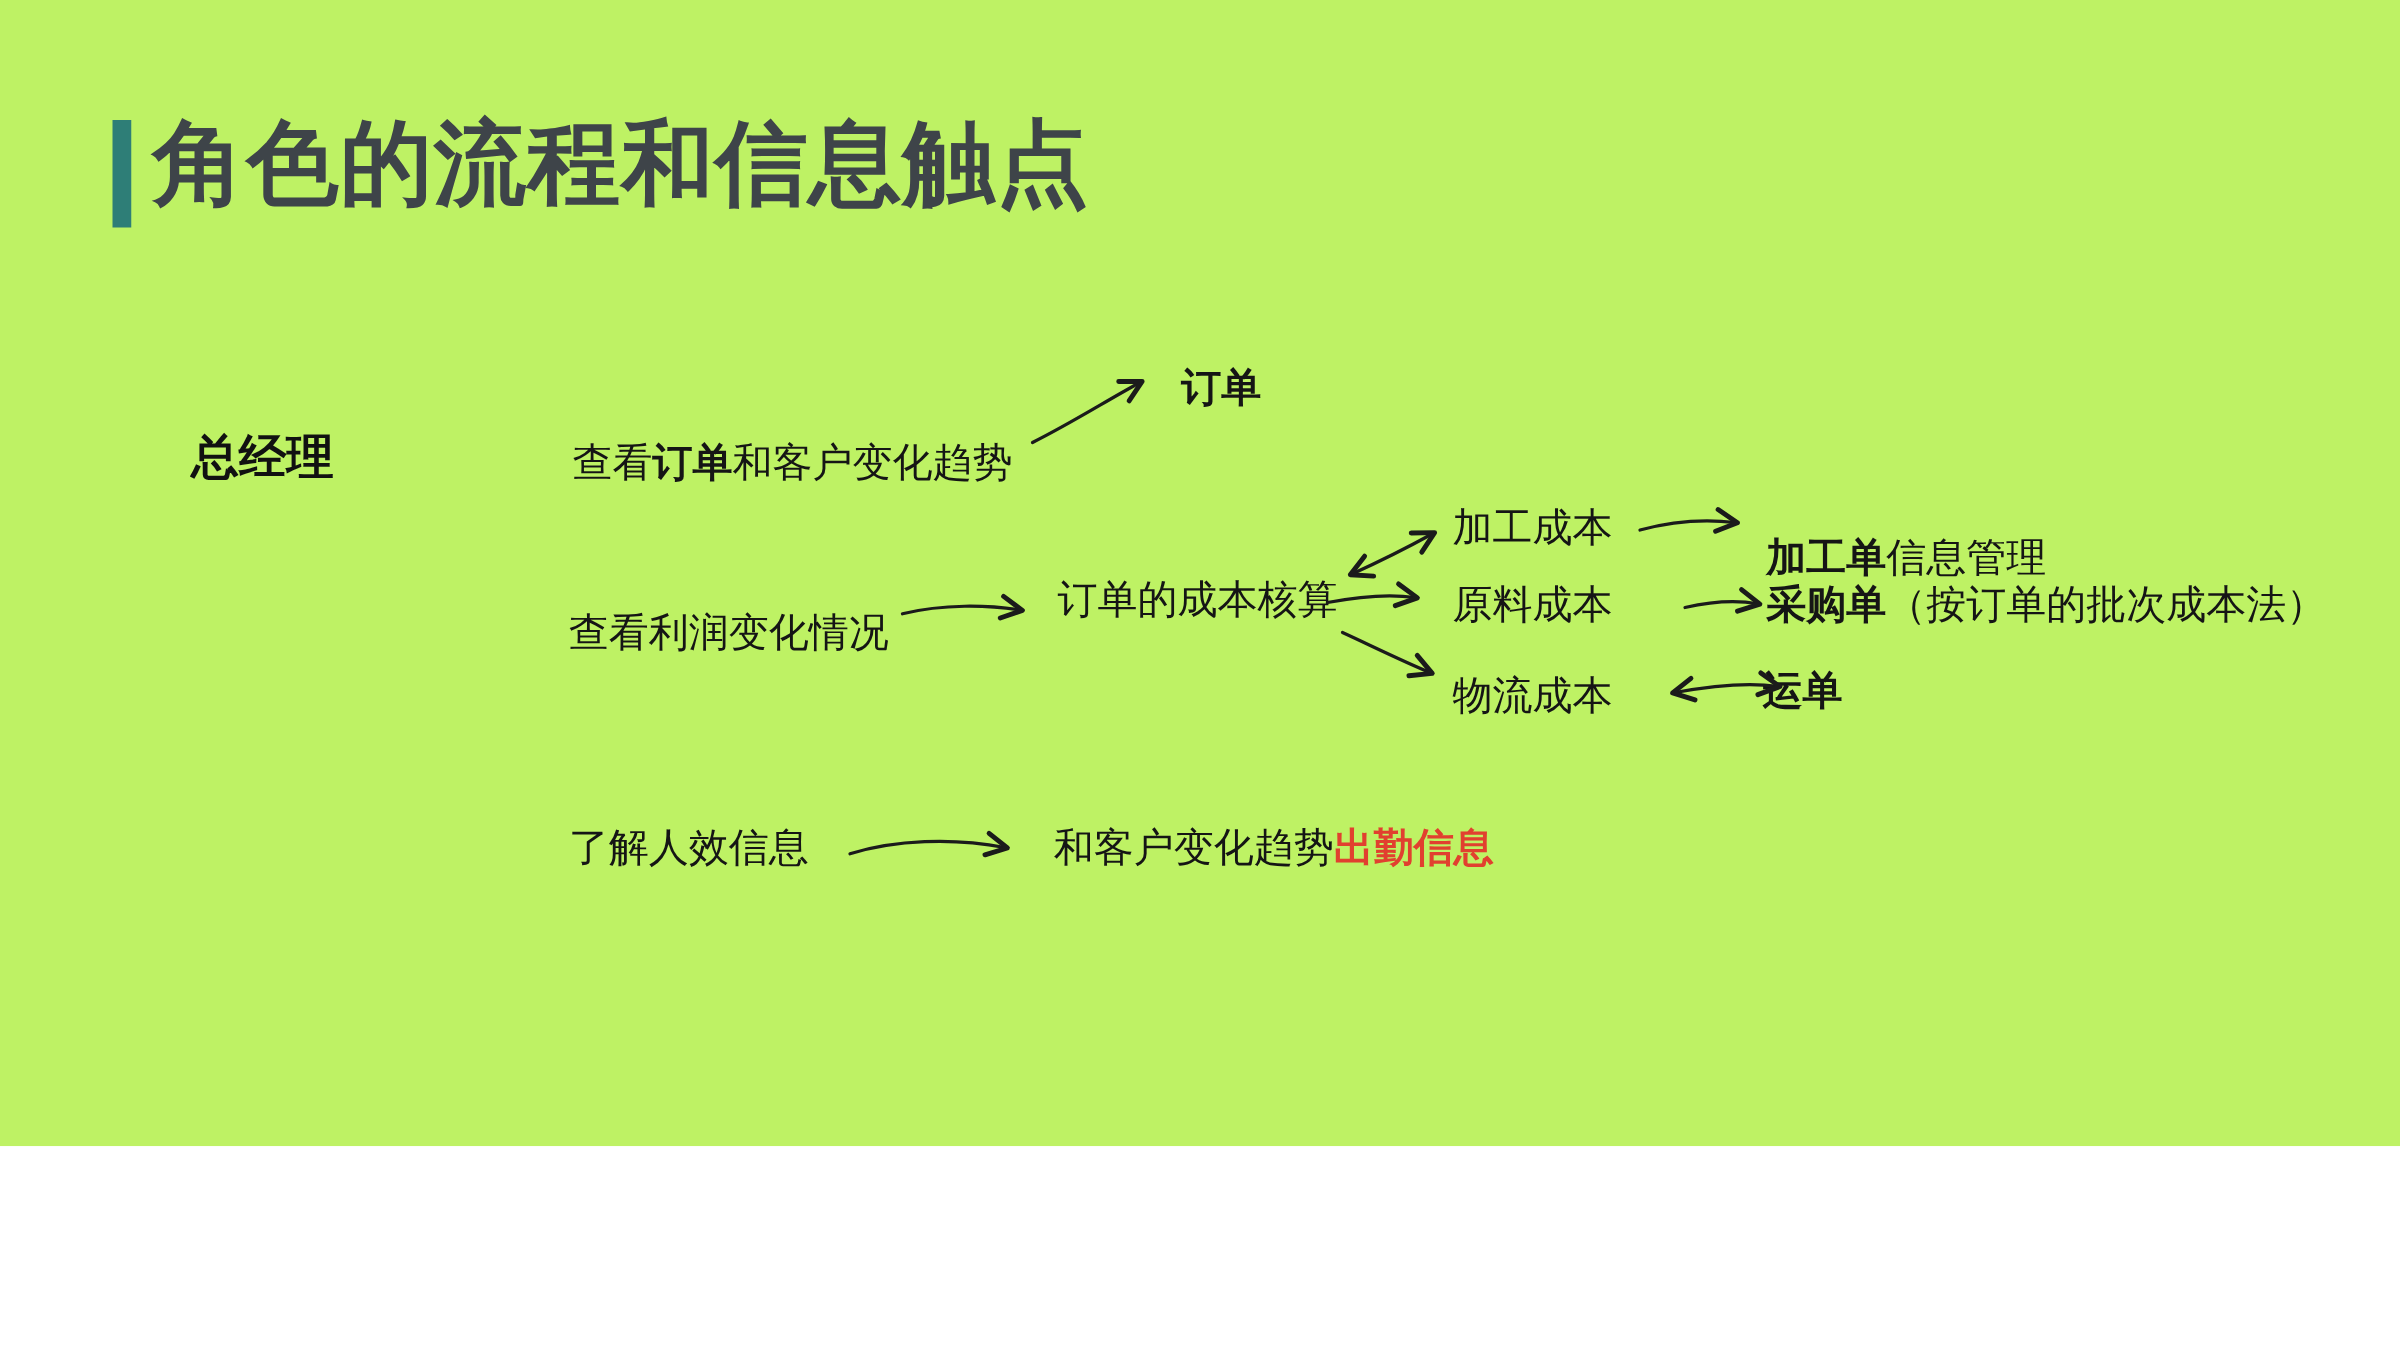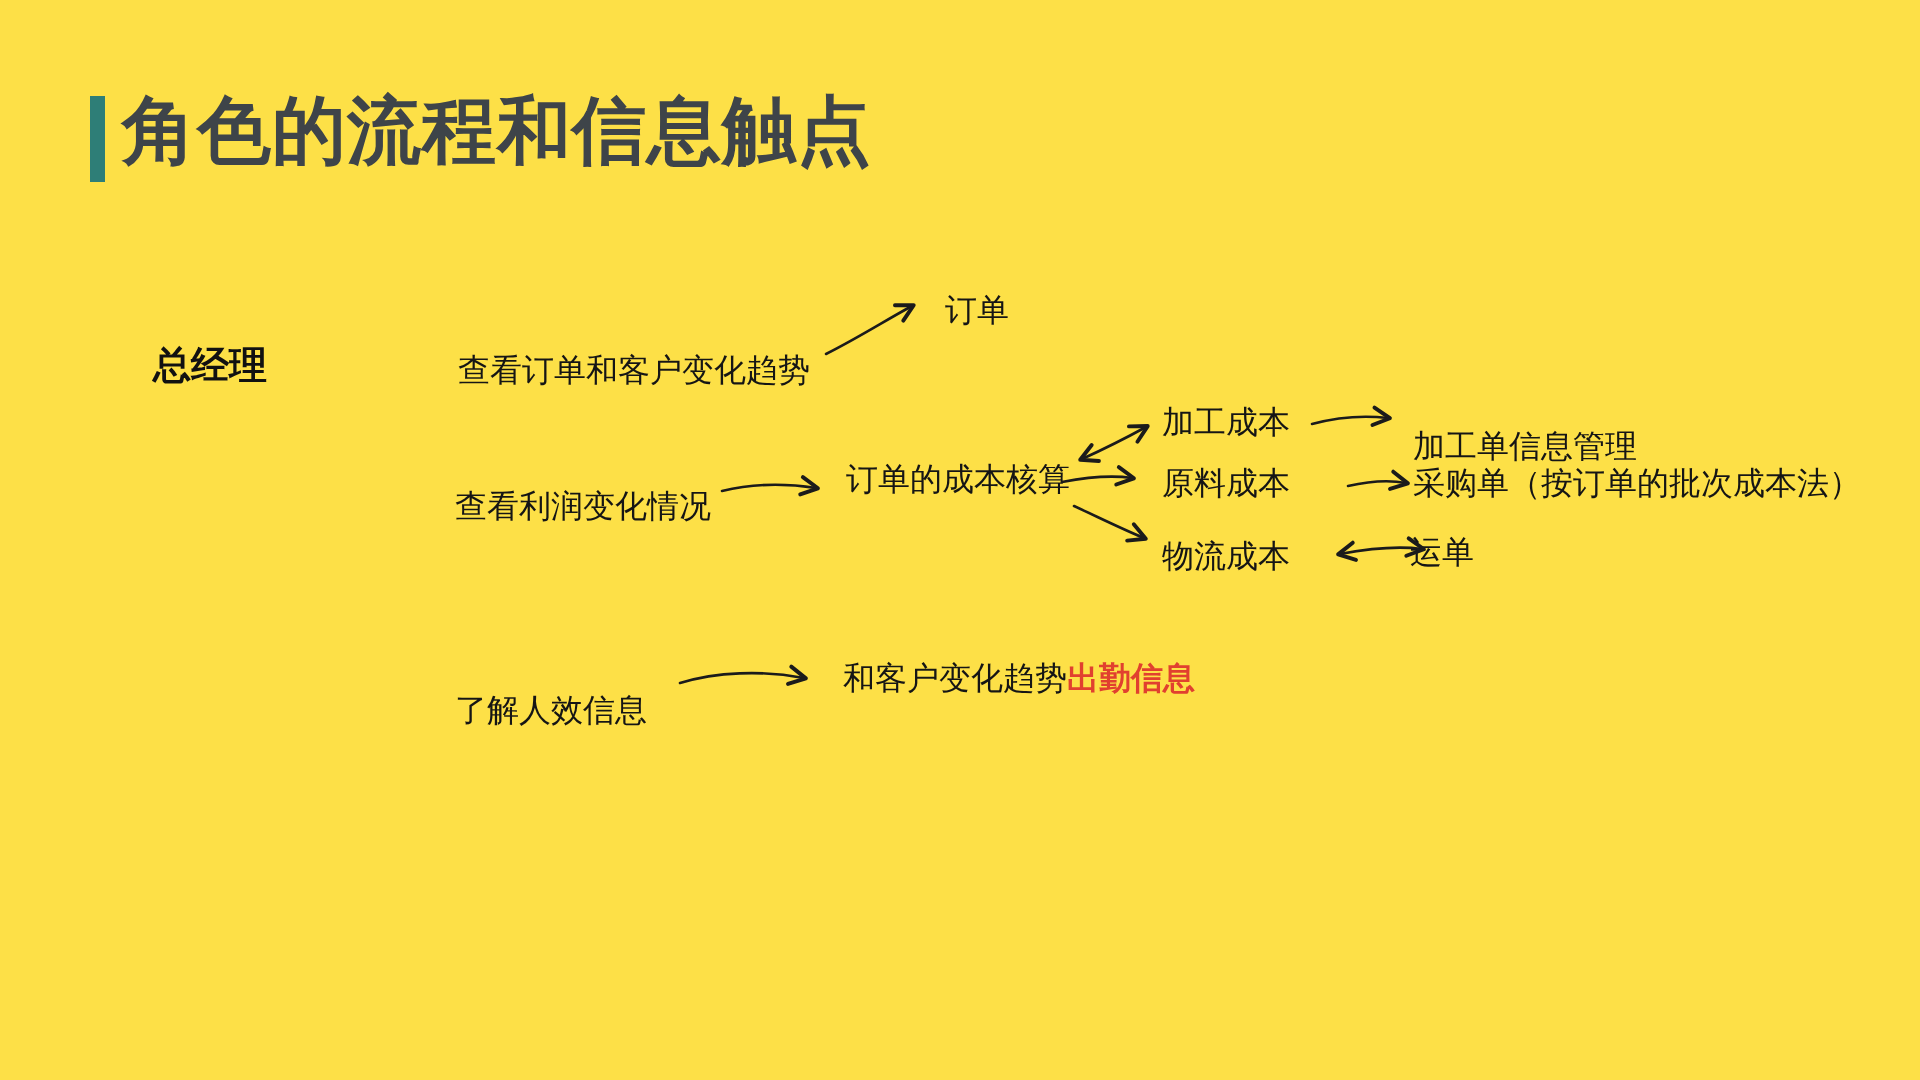--- a/index.html
+++ b/index.html
@@ -4,22 +4,22 @@
 <style>
   html, body {
     margin: 0;
     padding: 0;
     background: #ffffff;
     font-family: "Liberation Sans", "DejaVu Sans", sans-serif;
   }
   .slide {
     position: relative;
     width: 1920px;
-    height: 1080px;
-    background: #fde047;
+    height: 917px;
+    background: #bef264;
     overflow: hidden;
     color: #151515;
   }
   .accent-bar {
     position: absolute;
     left: 90px;
     top: 96px;
     width: 15px;
     height: 86px;
     background: #2E7E77;
@@ -36,21 +36,21 @@
     letter-spacing: 1px;
     white-space: nowrap;
   }
   .txt {
     position: absolute;
     font-size: 32px;
     line-height: 1.15;
     white-space: nowrap;
     color: #151515;
   }
-  .b { font-weight: 400; }
+  .b { font-weight: 700; }
   .role {
     position: absolute;
     left: 153px;
     top: 340px;
     font-size: 38px;
     font-weight: 800;
     white-space: nowrap;
     color: #111111;
   }
   .hl {
@@ -84,21 +84,21 @@
 
   <div class="txt" style="left:1162px; top:404px;">加工成本</div>
   <div class="txt" style="left:1413px; top:428px;"><span class="b">加工单</span><span>信息管理</span></div>
 
   <div class="txt" style="left:1162px; top:465px;">原料成本</div>
   <div class="txt" style="left:1413px; top:465px;"><span class="b">采购单</span><span>（按订单的批次成本法）</span></div>
 
   <div class="txt" style="left:1162px; top:538px;">物流成本</div>
   <div class="txt" style="left:1410px; top:534px;"><span class="b">运单</span><span></span></div>
 
-  <div class="txt" style="left:455px; top:692px;">了解人效信息</div>
+  <div class="txt" style="left:455px; top:660px;">了解人效信息</div>
   <div class="txt" style="left:843px; top:660px;"><span>和客户变化趋势</span><span class="hl">出勤信息</span></div>
 
   <svg class="arrows" viewBox="0 0 1920 1080">
     <defs>
       <marker id="ah" viewBox="0 0 12 12" refX="9.5" refY="6" markerWidth="9" markerHeight="9" orient="auto-start-reverse">
         <path d="M2,1.5 L10.5,6 L2,10.5" fill="none" stroke="#1b1b1b" stroke-width="2" stroke-linecap="round" stroke-linejoin="round"></path>
       </marker>
     </defs>
     <path d="M 826 354 C 858 338, 886 320, 912 306" fill="none" stroke="#1b1b1b" stroke-width="2.6" stroke-linecap="round" marker-end="url(#ah)"></path>
     <path d="M 722 491 C 755 483, 790 484, 816 488" fill="none" stroke="#1b1b1b" stroke-width="2.6" stroke-linecap="round" marker-end="url(#ah)"></path>

